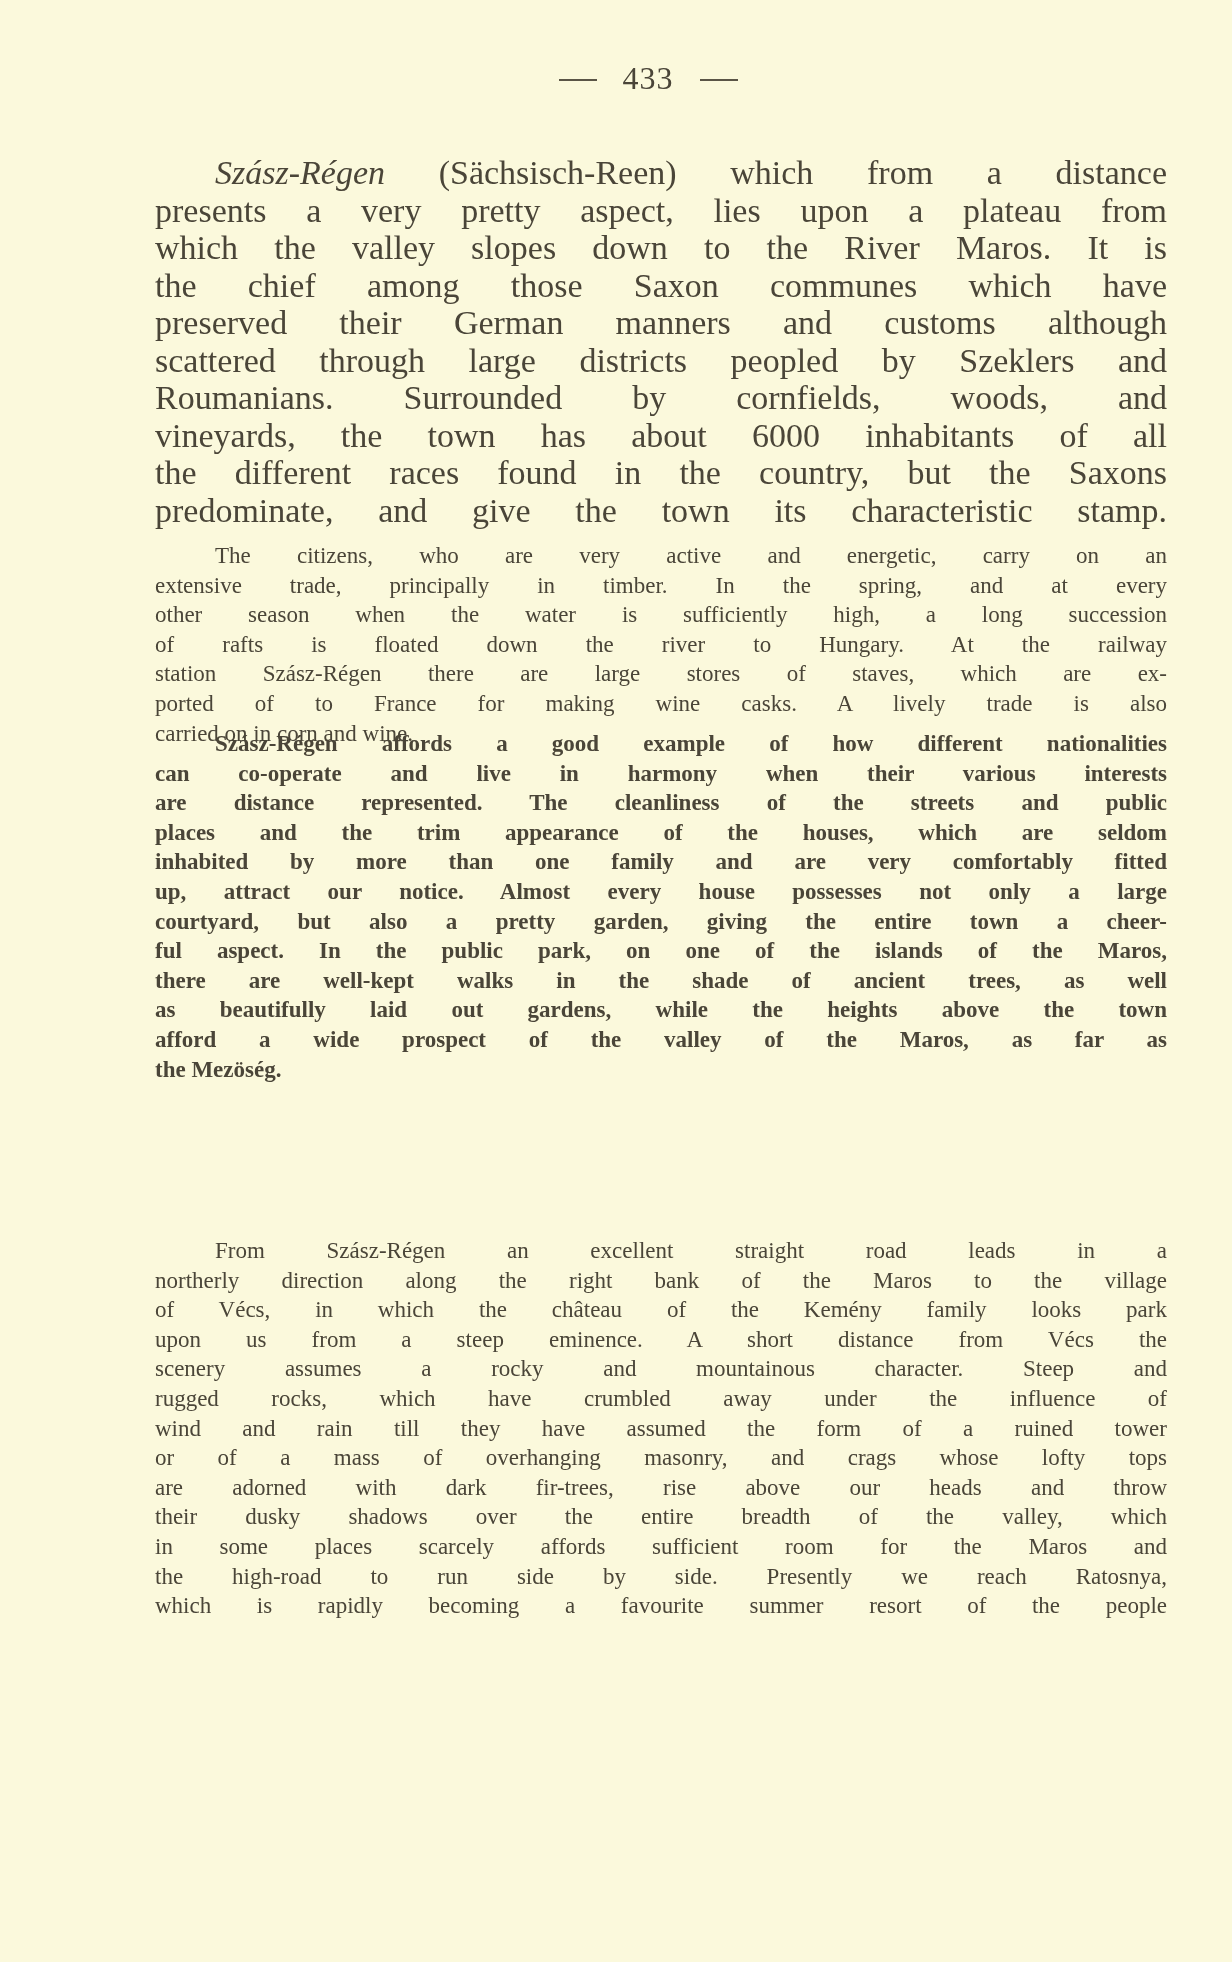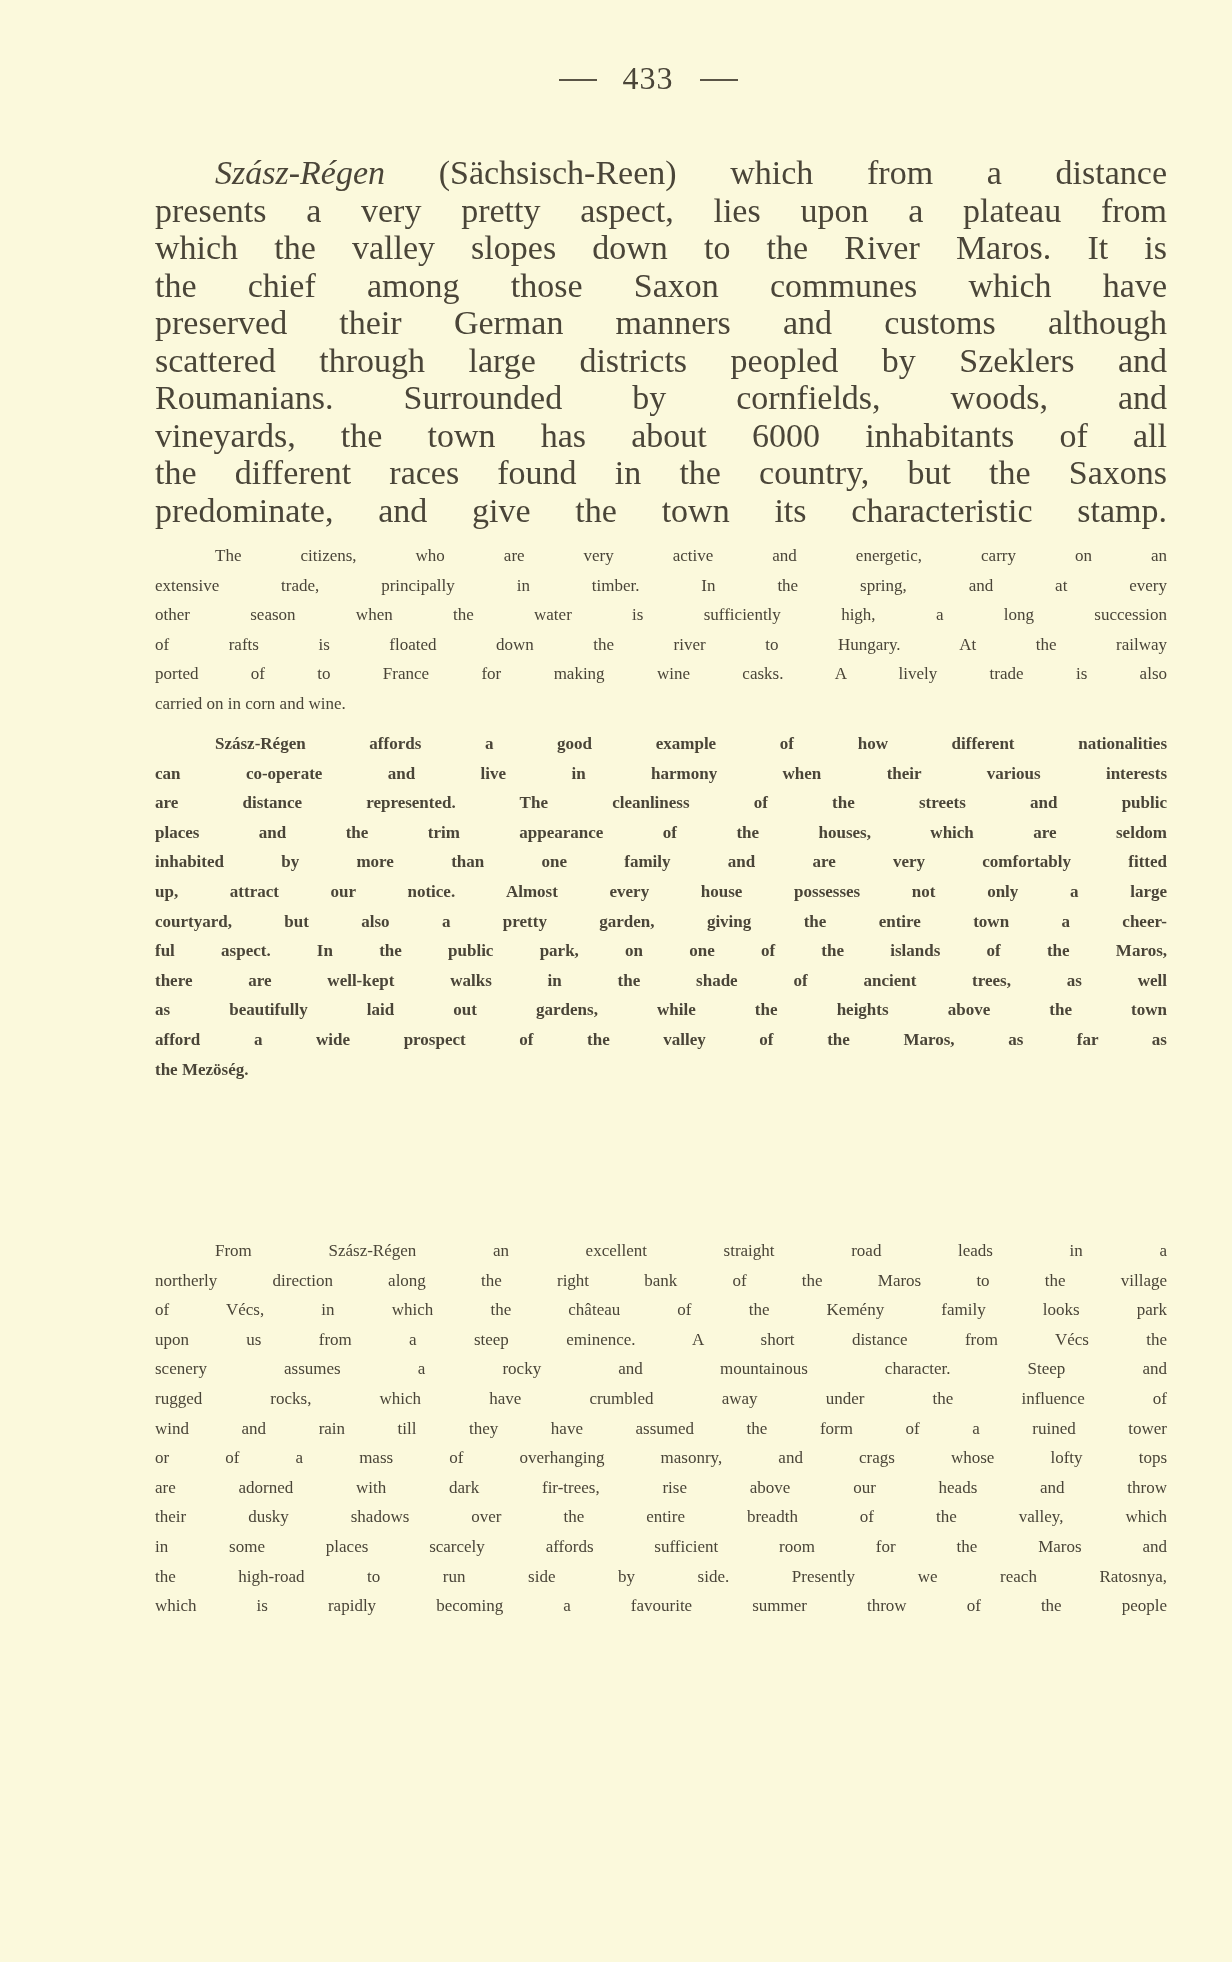--- a/index.html
+++ b/index.html
@@ -67,21 +67,21 @@
     font-size: 34px;
     line-height: 37.5px;
   }
   .lead .line.first {
     padding-left: 60px;
   }
   .lead .italic-name {
     font-style: italic;
   }
   .small {
-    font-size: 17px;
+    font-size: 23px;
     line-height: 29.6px;
   }
   .small .line.first {
     padding-left: 60px;
   }
   .p2 { top: 525px; }
   .p3 { top: 713px; font-weight: bold; }
   .p4 { top: 1220px; }
 </style>
 </head>
@@ -104,20 +104,21 @@
     <span class="line">vineyards, the town has about 6000 inhabitants of all</span>
     <span class="line">the different races found in the country, but the Saxons</span>
     <span class="line">predominate, and give the town its characteristic stamp.</span>
   </div>
 
   <div class="text-block para small p2">
     <span class="line first">The citizens, who are very active and energetic, carry on an</span>
     <span class="line">extensive trade, principally in timber. In the spring, and at every</span>
     <span class="line">other season when the water is sufficiently high, a long succession</span>
     <span class="line">of rafts is floated down the river to Hungary. At the railway</span>
+    <span class="line">station Szász-Régen there are large stores of staves, which are ex-</span>
     <span class="line">ported of to France for making wine casks. A lively trade is also</span>
     <span class="line last">carried on in corn and wine.</span>
   </div>
 
   <div class="text-block para small p3">
     <span class="line first">Szász-Régen affords a good example of how different nationalities</span>
     <span class="line">can co-operate and live in harmony when their various interests</span>
     <span class="line">are distance represented. The cleanliness of the streets and public</span>
     <span class="line">places and the trim appearance of the houses, which are seldom</span>
     <span class="line">inhabited by more than one family and are very comfortably fitted</span>
@@ -136,16 +137,16 @@
     <span class="line">of Vécs, in which the château of the Kemény family looks park</span>
     <span class="line">upon us from a steep eminence. A short distance from Vécs the</span>
     <span class="line">scenery assumes a rocky and mountainous character. Steep and</span>
     <span class="line">rugged rocks, which have crumbled away under the influence of</span>
     <span class="line">wind and rain till they have assumed the form of a ruined tower</span>
     <span class="line">or of a mass of overhanging masonry, and crags whose lofty tops</span>
     <span class="line">are adorned with dark fir-trees, rise above our heads and throw</span>
     <span class="line">their dusky shadows over the entire breadth of the valley, which</span>
     <span class="line">in some places scarcely affords sufficient room for the Maros and</span>
     <span class="line">the high-road to run side by side. Presently we reach Ratosnya,</span>
-    <span class="line">which is rapidly becoming a favourite summer throw of the people</span>
+    <span class="line">which is rapidly becoming a favourite summer resort of the people</span>
   </div>
 
 </div>
 
 </body></html>

